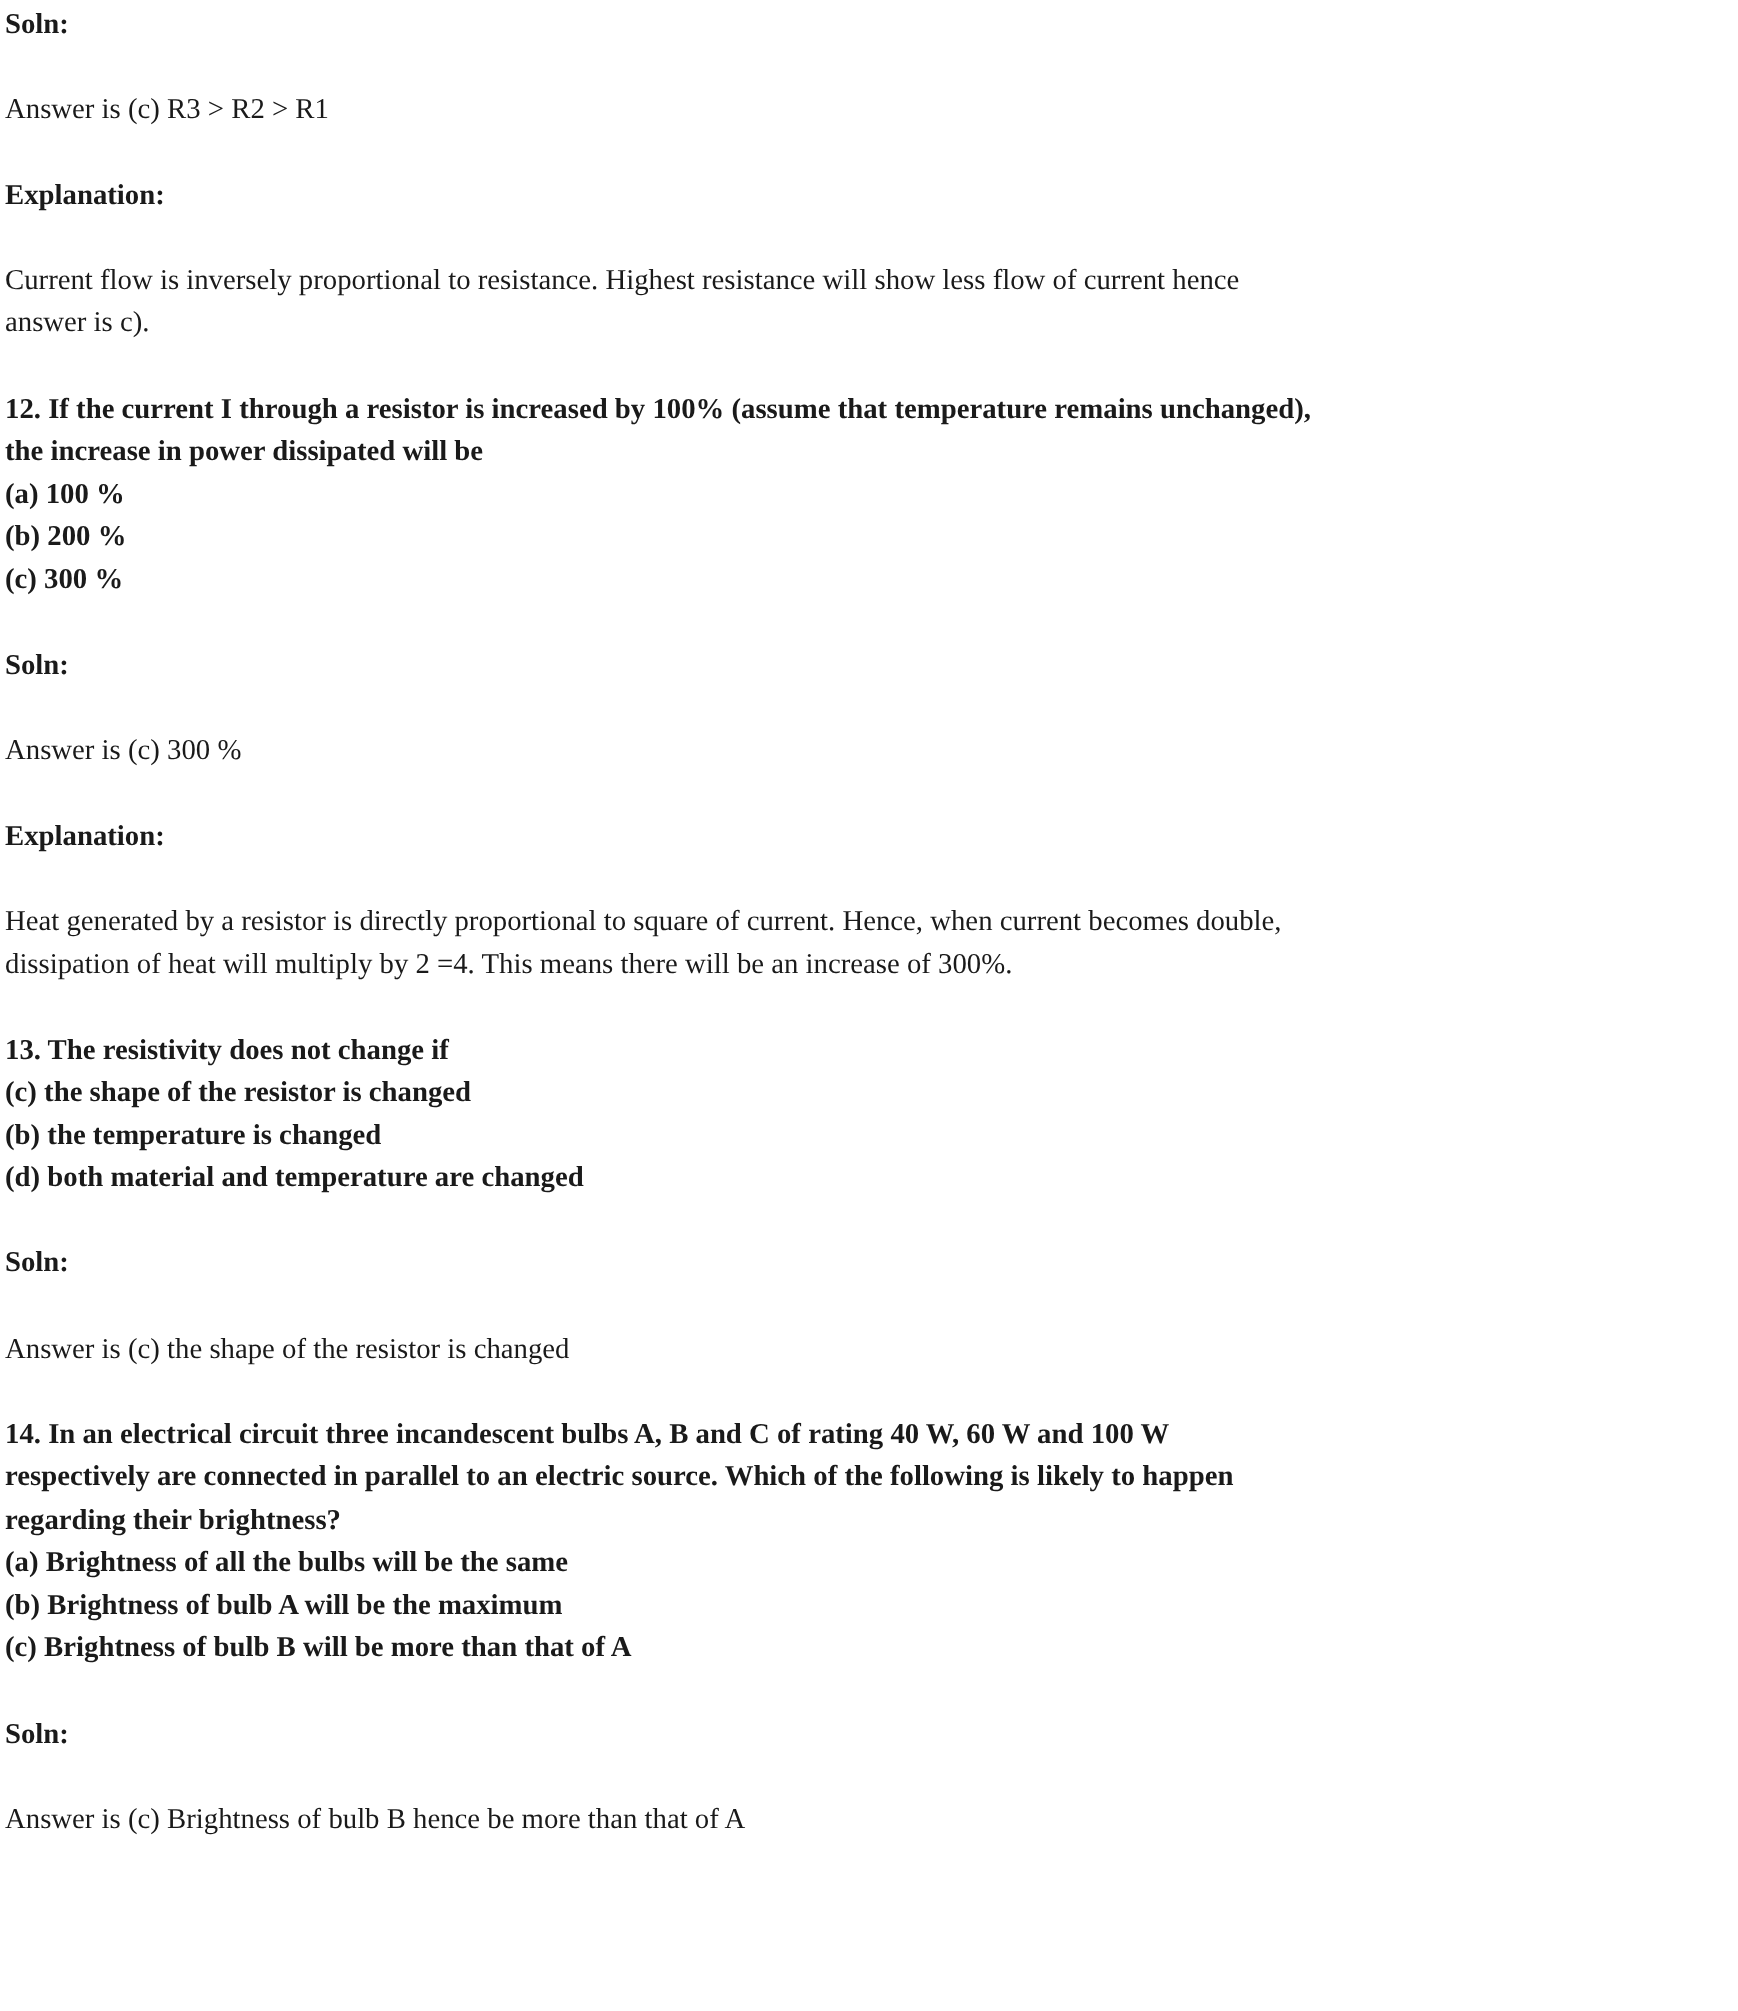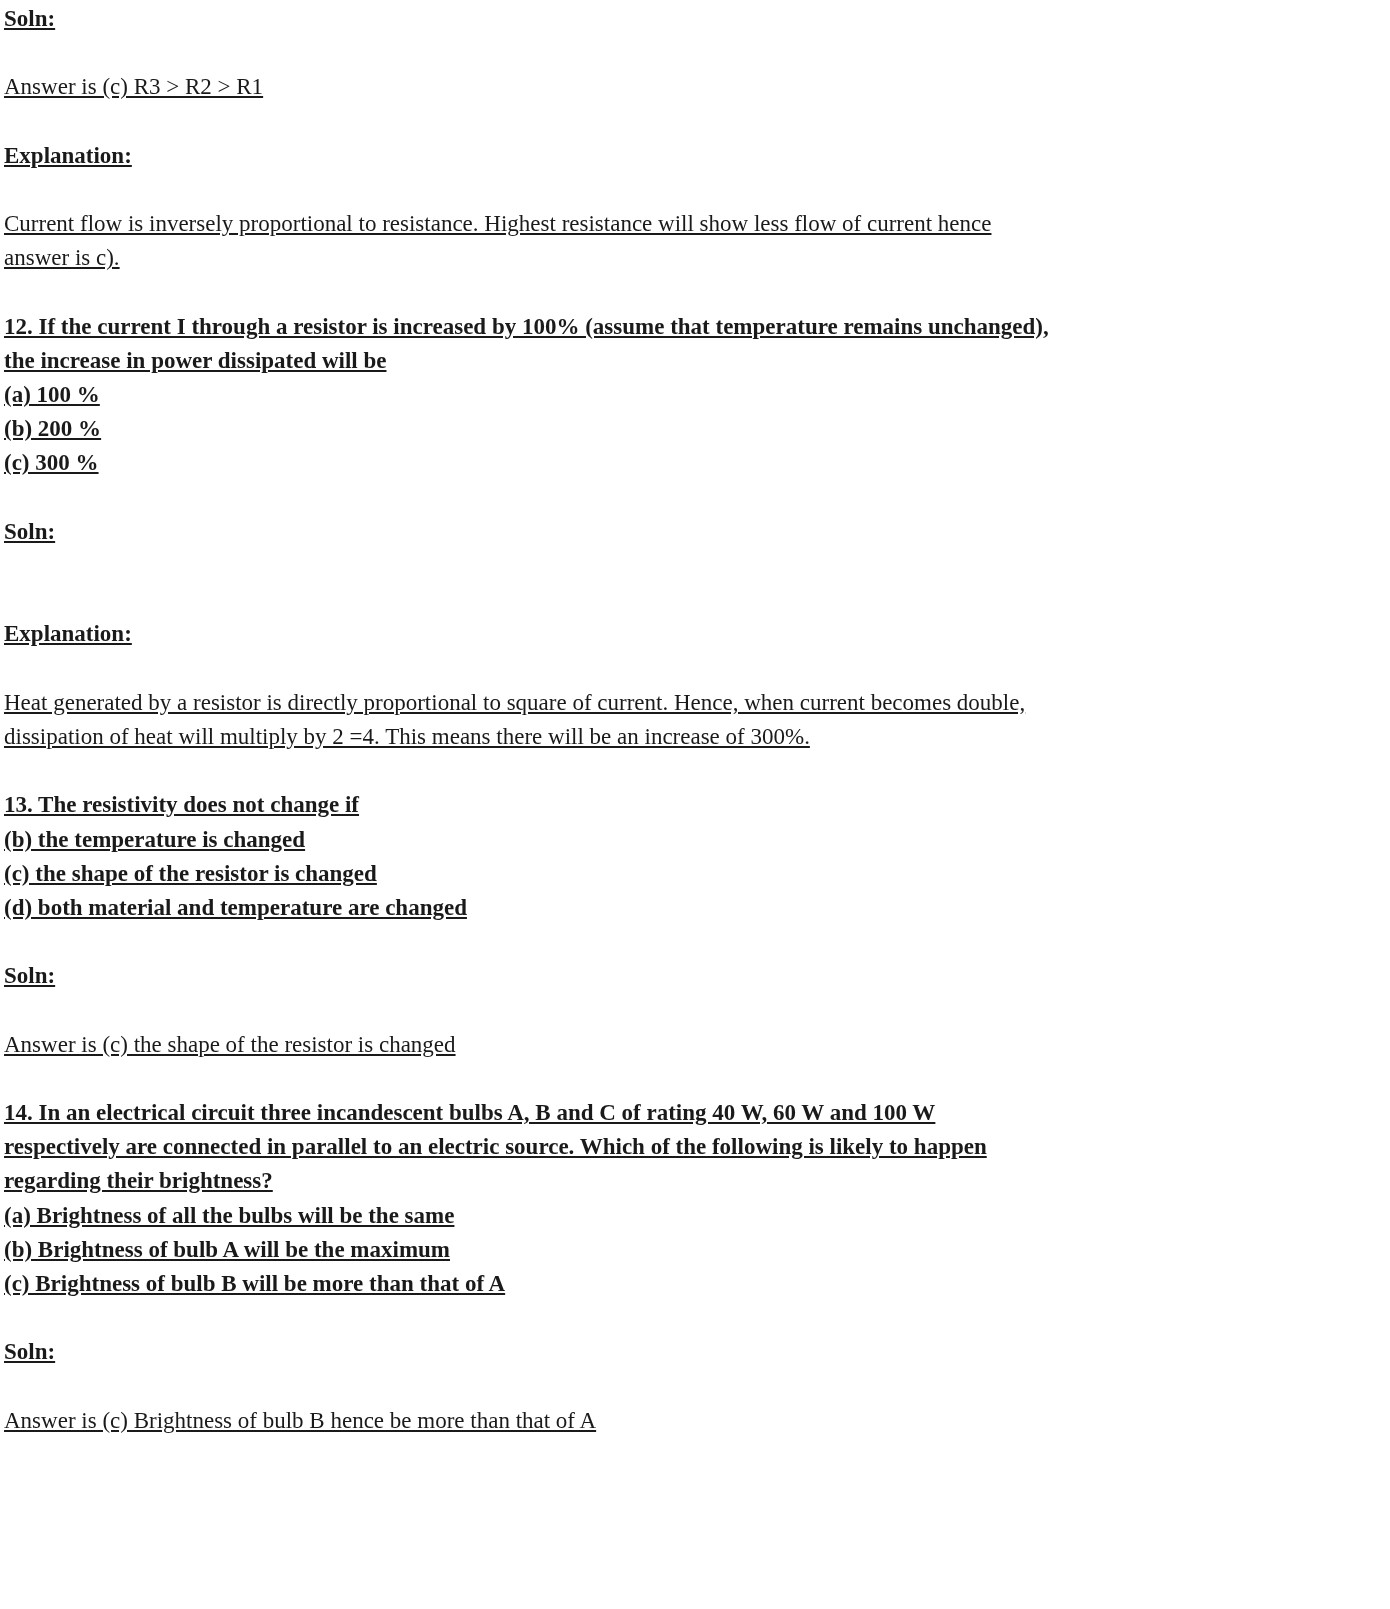--- a/index.html
+++ b/index.html
@@ -9,21 +9,20 @@
   }
   body {
     width: 1390px;
     height: 1609px;
     font-family: "Liberation Serif", "DejaVu Serif", serif;
     color: #1a1a1a;
     overflow: hidden;
   }
   .page {
     padding: 2px 5px 0 4px;
-    text-decoration: underline;
   }
   .line {
     height: 34.2px;
     line-height: 34.2px;
     font-size: 23px;
     white-space: pre;
     overflow: visible;
   }
   .b {
     font-weight: bold;
@@ -45,30 +44,31 @@
   <div class="line"></div>
 
   <div class="line b">12. If the current I through a resistor is increased by 100% (assume that temperature remains unchanged),</div>
   <div class="line b">the increase in power dissipated will be</div>
   <div class="line b">(a) 100 %</div>
   <div class="line b">(b) 200 %</div>
   <div class="line b">(c) 300 %</div>
   <div class="line"></div>
   <div class="line b">Soln:</div>
   <div class="line"></div>
+  <div class="line">Answer is (c) 300 %</div>
   <div class="line"></div>
   <div class="line b">Explanation:</div>
   <div class="line"></div>
   <div class="line">Heat generated by a resistor is directly proportional to square of current. Hence, when current becomes double,</div>
   <div class="line">dissipation of heat will multiply by 2 =4. This means there will be an increase of 300%.</div>
   <div class="line"></div>
 
   <div class="line b">13. The resistivity does not change if</div>
+  <div class="line b">(c) the shape of the resistor is changed</div>
   <div class="line b">(b) the temperature is changed</div>
-  <div class="line b">(c) the shape of the resistor is changed</div>
   <div class="line b">(d) both material and temperature are changed</div>
   <div class="line"></div>
   <div class="line b">Soln:</div>
   <div class="line"></div>
   <div class="line">Answer is (c) the shape of the resistor is changed</div>
   <div class="line"></div>
 
   <div class="line b">14. In an electrical circuit three incandescent bulbs A, B and C of rating 40 W, 60 W and 100 W</div>
   <div class="line b">respectively are connected in parallel to an electric source. Which of the following is likely to happen</div>
   <div class="line b">regarding their brightness?</div>

